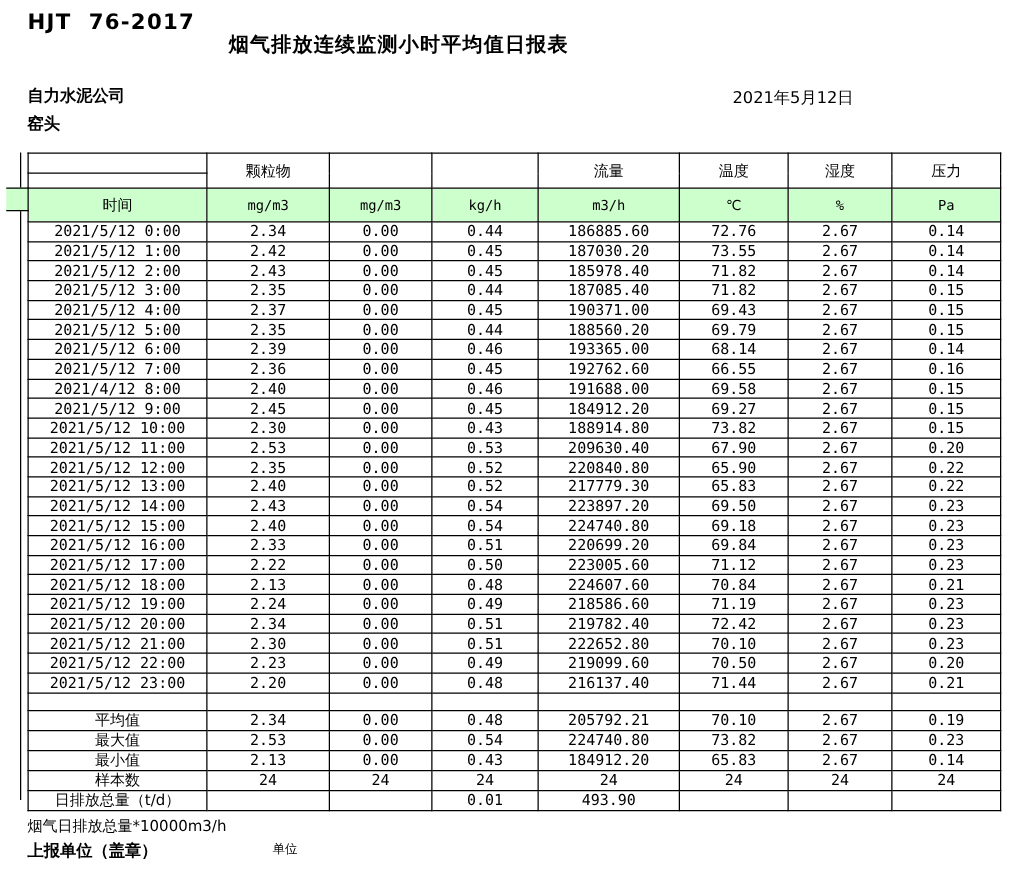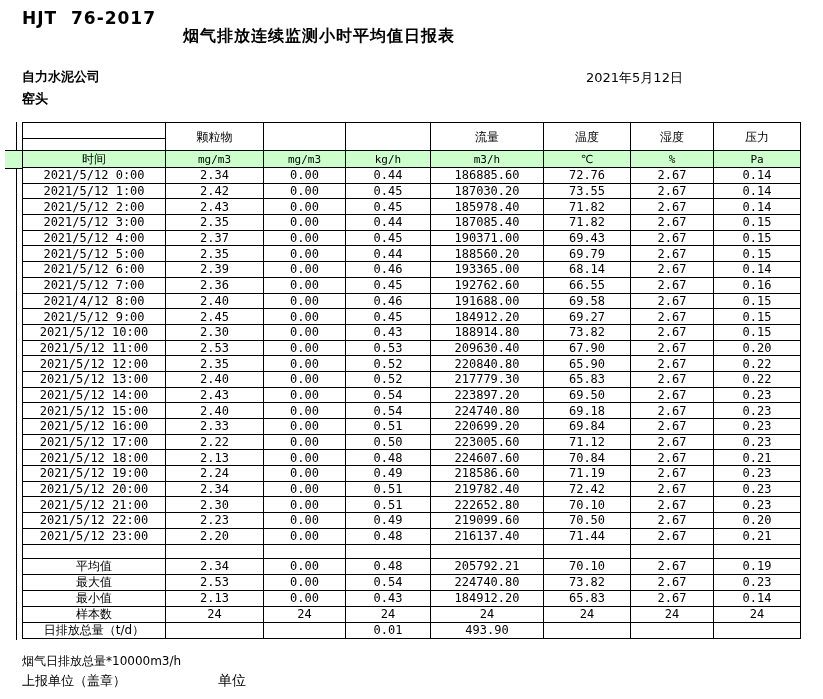--- a/index.html
+++ b/index.html
@@ -27,31 +27,31 @@
     font-size:12px;
   }
   #report-table td{
     border:1px solid #000;padding:0;text-align:center;vertical-align:middle;
     white-space:nowrap;overflow:hidden;line-height:1;
   }
   .cjk{font-family:"DejaVu Sans", sans-serif;}
   tr.group-row{height:16px;}
   tr.group-row td{font-size:12px;}
   tr.group-row2{height:12px;}
-  tr.unit-row{height:17px;background:#ccffcc;}
+  tr.unit-row{height:27px;background:#ccffcc;}
   tr.unit-row td{font-size:11px;}
   tr.unit-row td.time-head{font-size:12px;}
   tr.data-row{height:15.7px;padding-left:37px;}
   tr.sep-row{height:14px;}
   tr.sum-row{height:16px;}
   td.ar{text-align:right;padding-right:2px;}
 
   #footer1{left:22px;top:653px;font-size:12px;}
-  #footer2a{left:22px;top:672px;font-size:13px;}
-  #footer2b{left:218px;top:672px;font-size:14px;}
+  #footer2a{left:22px;top:672px;font-size:13px;font-weight:bold;}
+  #footer2b{left:218px;top:672px;font-size:10px;}
 </style>
 </head>
 <body>
 
 <div class="abs" id="hjt">HJT  76-2017</div>
 <div class="abs" id="title">烟气排放连续监测小时平均值日报表</div>
 <div class="abs" id="company">自力水泥公司</div>
 <div class="abs" id="kiln">窑头</div>
 <div class="abs" id="date">2021年5月12日</div>
 

